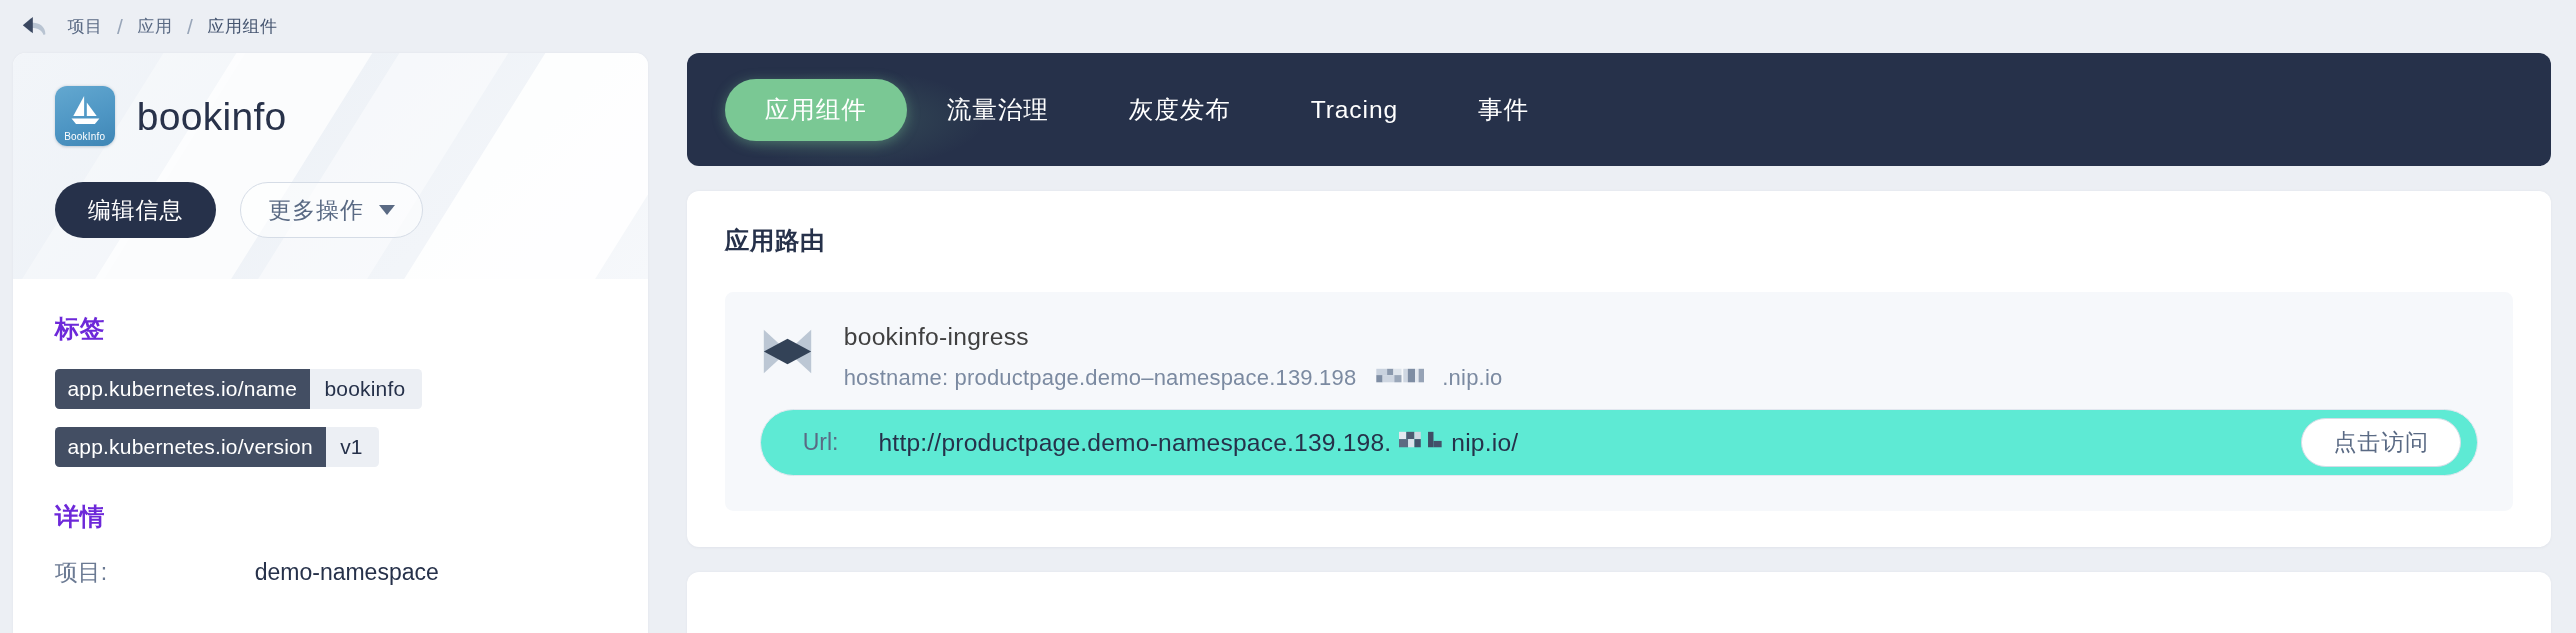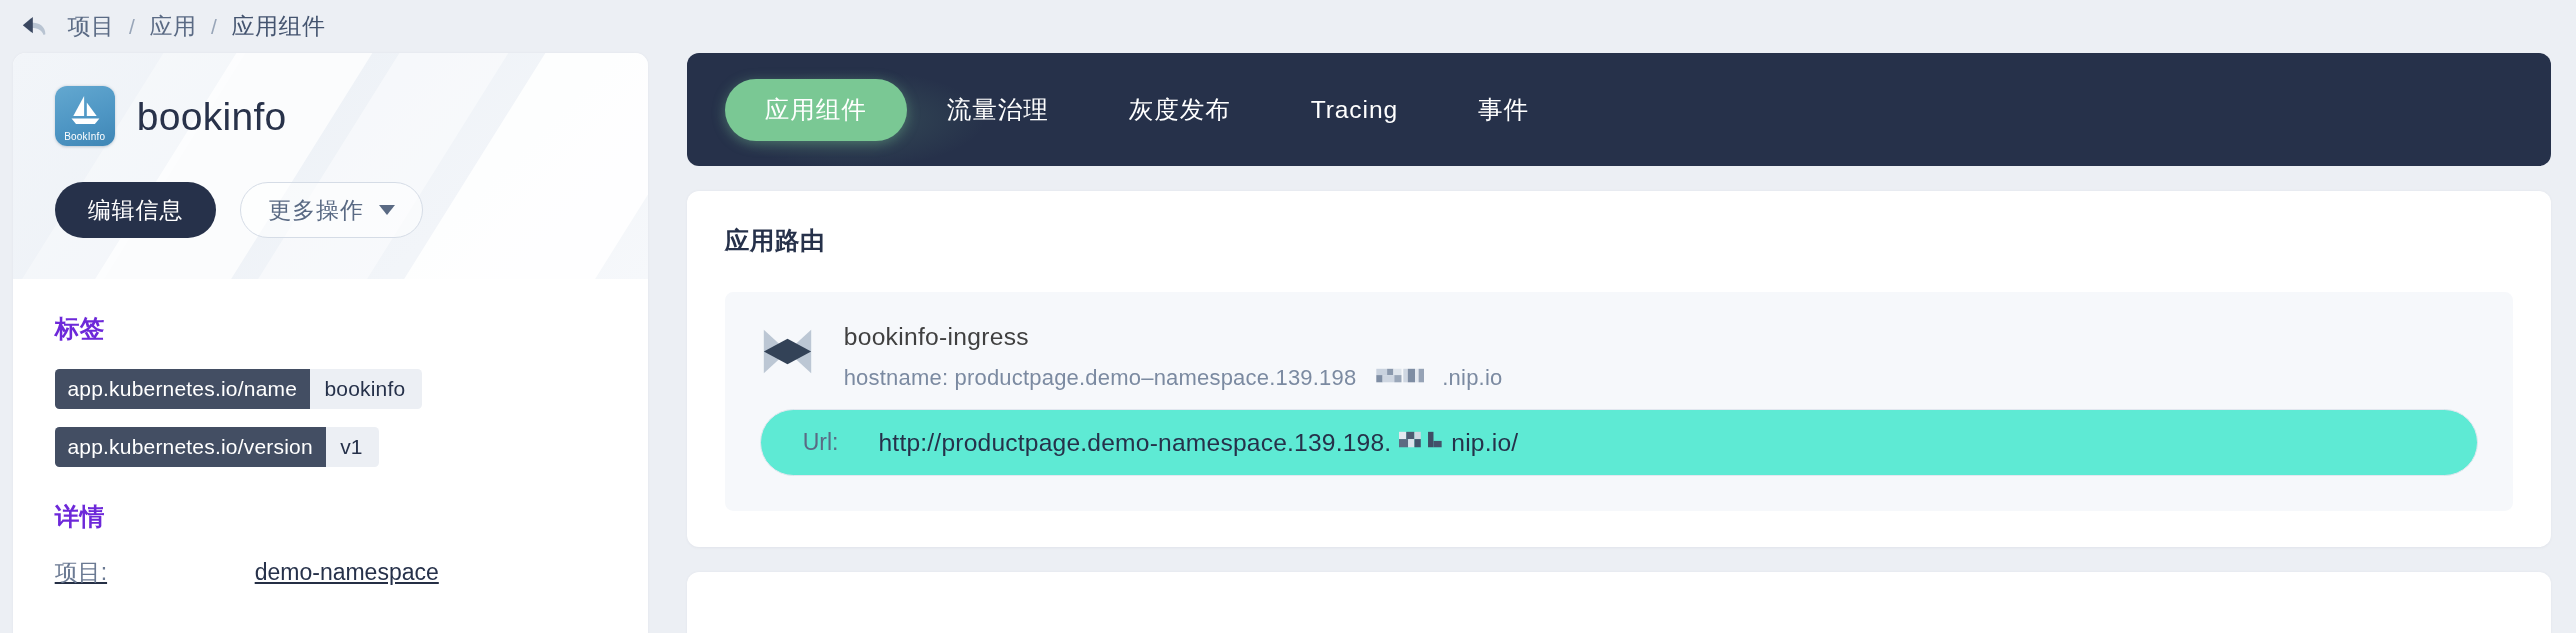--- a/index.html
+++ b/index.html
@@ -34,21 +34,21 @@
     cursor: pointer;
     flex: 0 0 auto;
   }
   .crumbs {
     display: flex;
     align-items: center;
     margin-left: 16.4px;
     gap: 0;
   }
   .crumb {
-    font-size: 23px;
+    font-size: 17px;
     color: #5a6a84;
     letter-spacing: 0.5px;
     cursor: pointer;
   }
   .crumb.current { color: #44546f; cursor: default; }
   .crumb-sep {
     font-size: 21px;
     color: #98a5b8;
     padding: 0 14.6px;
   }
@@ -173,21 +173,21 @@
     color: #ffffff;
     padding: 9px 12.7px 10px 12.7px;
     letter-spacing: 0.2px;
   }
   .tag .v {
     color: #26314a;
     padding: 9px 16.4px 10px 14.6px;
     letter-spacing: 0.2px;
   }
 
-  .detail-rows { margin-top: 24px; text-decoration: underline; }
+  .detail-rows { margin-top: 24px; }
   .detail-row { display: flex; align-items: baseline; font-size: 23px; }
   .detail-row .dk { color: #6b7a93; width: 200px; flex: 0 0 200px; }
   .detail-row .dv { color: #26314a; }
 
   
   .right-col {
     flex: 1 1 auto;
     display: flex;
     flex-direction: column;
     gap: 24.6px;
@@ -451,20 +451,21 @@
                 <rect x="17" y="3" width="7" height="8" fill="#cfd7e2"></rect>
                 <rect x="0" y="11" width="10" height="9" fill="#5d6b82"></rect>
                 <rect x="10" y="11" width="7" height="9" fill="#dde3ec"></rect>
                 <rect x="17" y="11" width="7" height="9" fill="#45536b"></rect>
                 <rect x="32" y="3" width="6" height="17" fill="#3f4d64"></rect>
                 <rect x="38" y="13" width="9" height="7" fill="#44526a"></rect>
               </svg>
             </span>
             <span>nip.io/</span>
           </span>
+          <div class="btn-visit">点击访问</div>
         </div>
       </div>
     </div>
 
     <div class="card card-next"></div>
 
   </div>
 </div>
 
 

